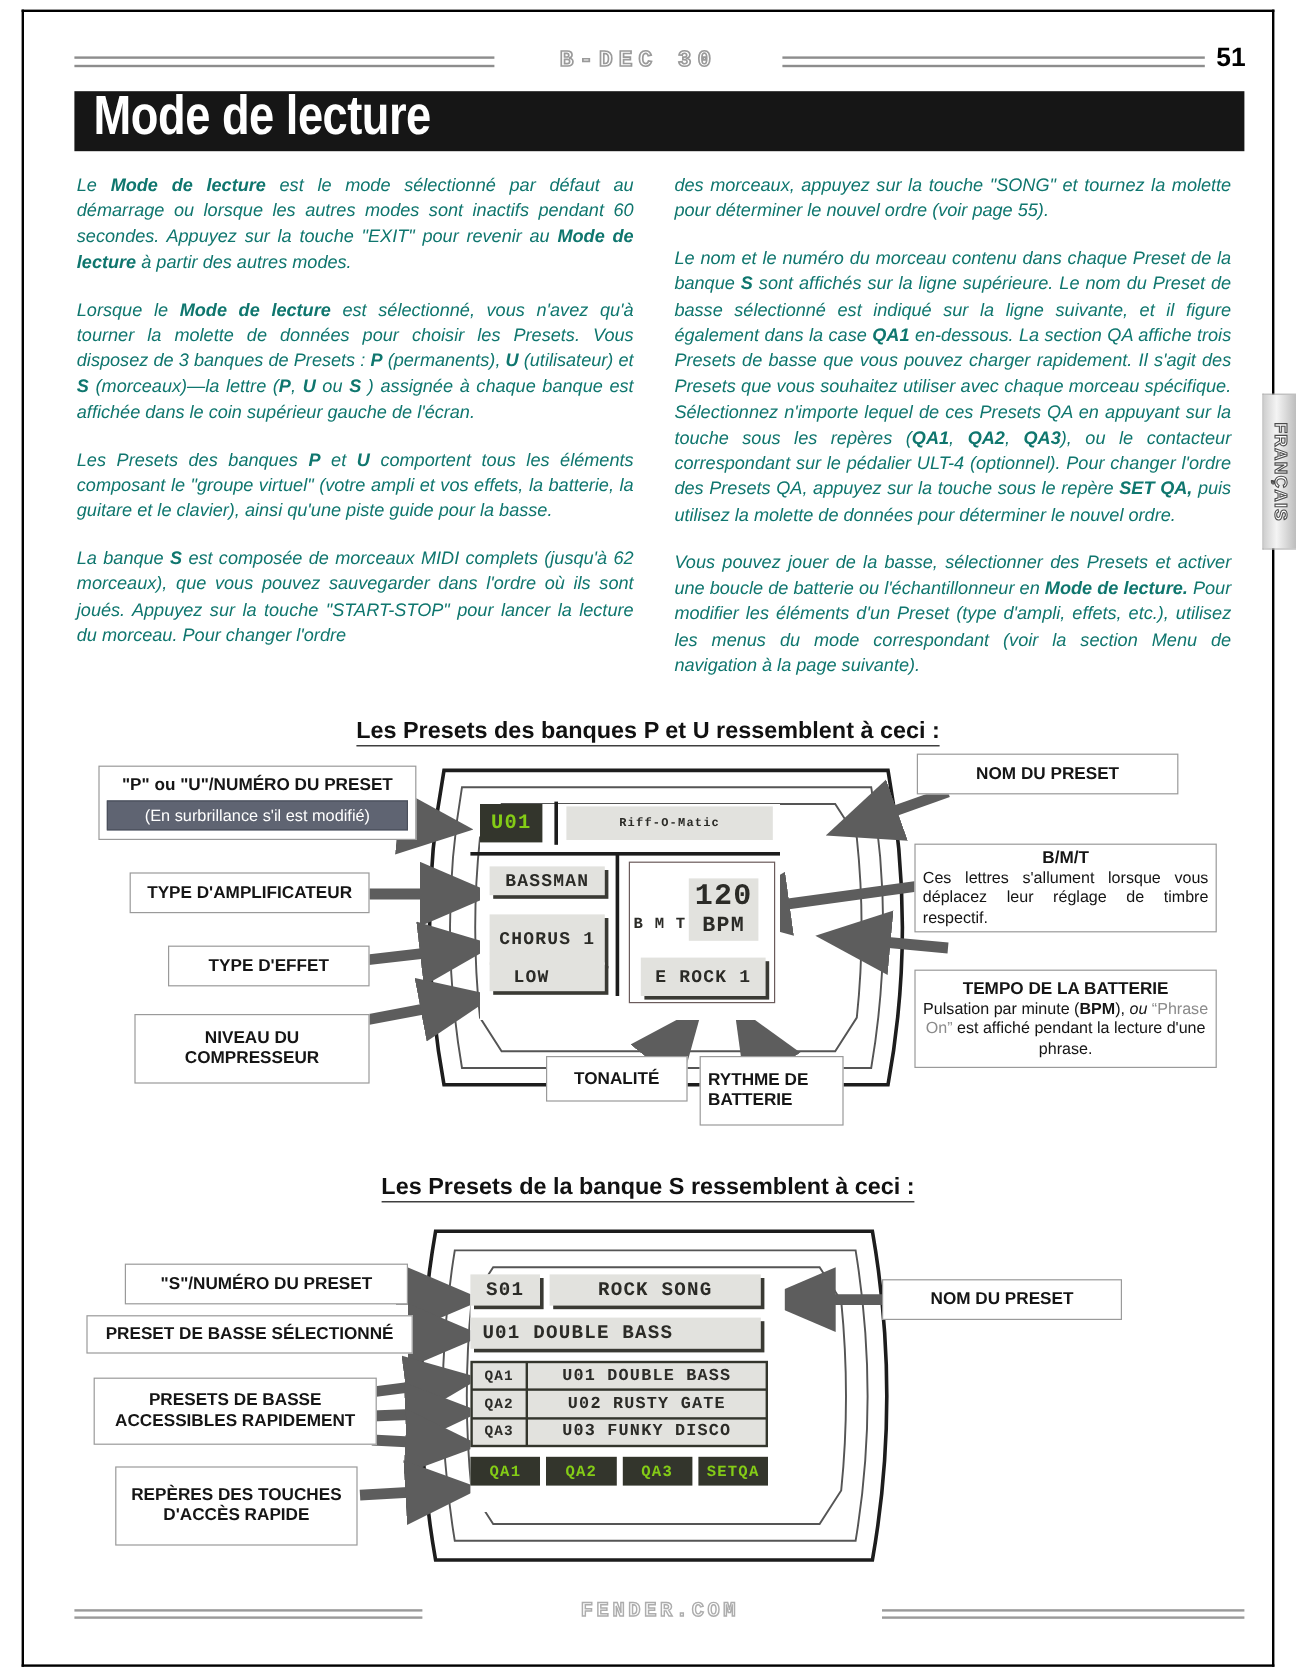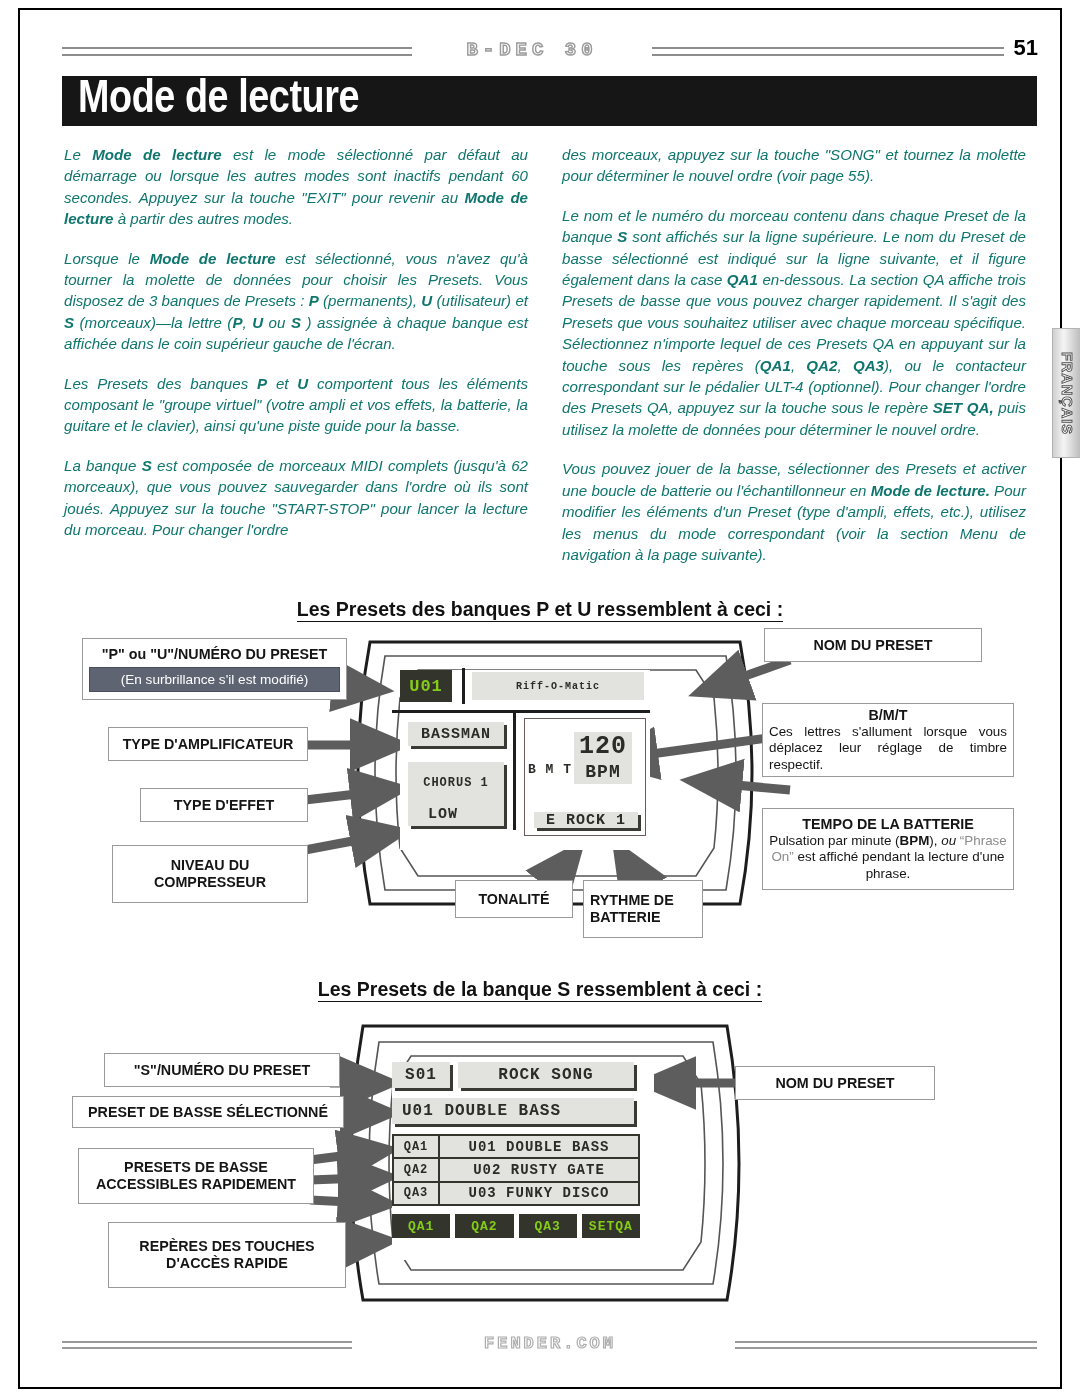--- a/index.html
+++ b/index.html
@@ -199,28 +199,28 @@
 </div>
 
 <div class="lcd" style="left:400px;top:670px;width:250px;height:180px;">
   <div class="seg inv" style="position:absolute;left:0;top:0;width:52px;height:32px;font-size:17px;">U01</div>
   <div class="vline" style="left:62px;top:-2px;width:2.5px;height:36px;"></div>
   <div class="seg" style="position:absolute;left:72px;top:2px;width:172px;height:28px;font-size:10px;box-shadow:none;">Riff-O-Matic</div>
   <div class="vline" style="left:-8px;top:40px;width:258px;height:2.6px;"></div>
   <div class="vline" style="left:113px;top:42px;width:2.6px;height:118px;"></div>
 
   <div class="seg" style="position:absolute;left:8px;top:52px;width:96px;height:24px;font-size:15px;">BASSMAN</div>
-  <div class="seg" style="position:absolute;left:8px;top:92px;width:96px;height:42px;font-size:12px;">CHORUS 1</div>
+  <div class="seg" style="position:absolute;left:8px;top:92px;width:96px;height:42px;font-size:15px;">CHORUS 1</div>
   <div class="seg" style="position:absolute;left:8px;top:132px;width:96px;height:24px;font-size:15px;justify-content:flex-start;padding-left:20px;">LOW</div>
 
   <div style="position:absolute;left:124px;top:48px;width:122px;height:118px;border:1.4px solid #6b5b5b;"></div>
   <div style="position:absolute;left:128px;top:92px;font-size:13px;font-weight:700;color:#2b2b27;letter-spacing:1px;">B M T</div>
   <div class="seg" style="position:absolute;left:174px;top:62px;width:58px;height:28px;font-size:25px;box-shadow:none;">120</div>
   <div class="seg" style="position:absolute;left:174px;top:90px;width:58px;height:24px;font-size:18px;box-shadow:none;">BPM</div>
-  <div class="seg" style="position:absolute;left:134px;top:142px;width:104px;height:16px;font-size:15px;text-align:right;">E  ROCK 1</div>
+  <div class="seg" style="position:absolute;left:134px;top:128px;width:104px;height:32px;font-size:15px;text-align:right;">E  ROCK 1</div>
 </div>
 
 <div class="cbox" style="left:82px;top:638px;width:265px;height:62px;">
   <div>"P" ou "U"/NUMÉRO DU PRESET</div>
   <div class="hl">(En surbrillance s'il est modifié)</div>
 </div>
 
 <div class="cbox" style="left:108px;top:727px;width:200px;height:34px;">
   <div>TYPE D'AMPLIFICATEUR</div>
 </div>
@@ -305,21 +305,21 @@
 
 <div class="cbox" style="left:72px;top:1096px;width:272px;height:32px;">
   <div>PRESET DE BASSE SÉLECTIONNÉ</div>
 </div>
 
 <div class="cbox" style="left:78px;top:1148px;width:236px;height:56px;">
   <div>PRESETS DE BASSE</div>
   <div>ACCESSIBLES RAPIDEMENT</div>
 </div>
 
-<div class="cbox" style="left:96px;top:1222px;width:238px;height:66px;margin-left:12px;">
+<div class="cbox" style="left:96px;top:1222px;width:202px;height:66px;">
   <div>REPÈRES DES TOUCHES</div>
   <div>D'ACCÈS RAPIDE</div>
 </div>
 
 <div class="cbox" style="left:735px;top:1066px;width:200px;height:34px;">
   <div>NOM DU PRESET</div>
 </div>
 
 <div class="langtab">
   <span>FRANÇAIS</span>

